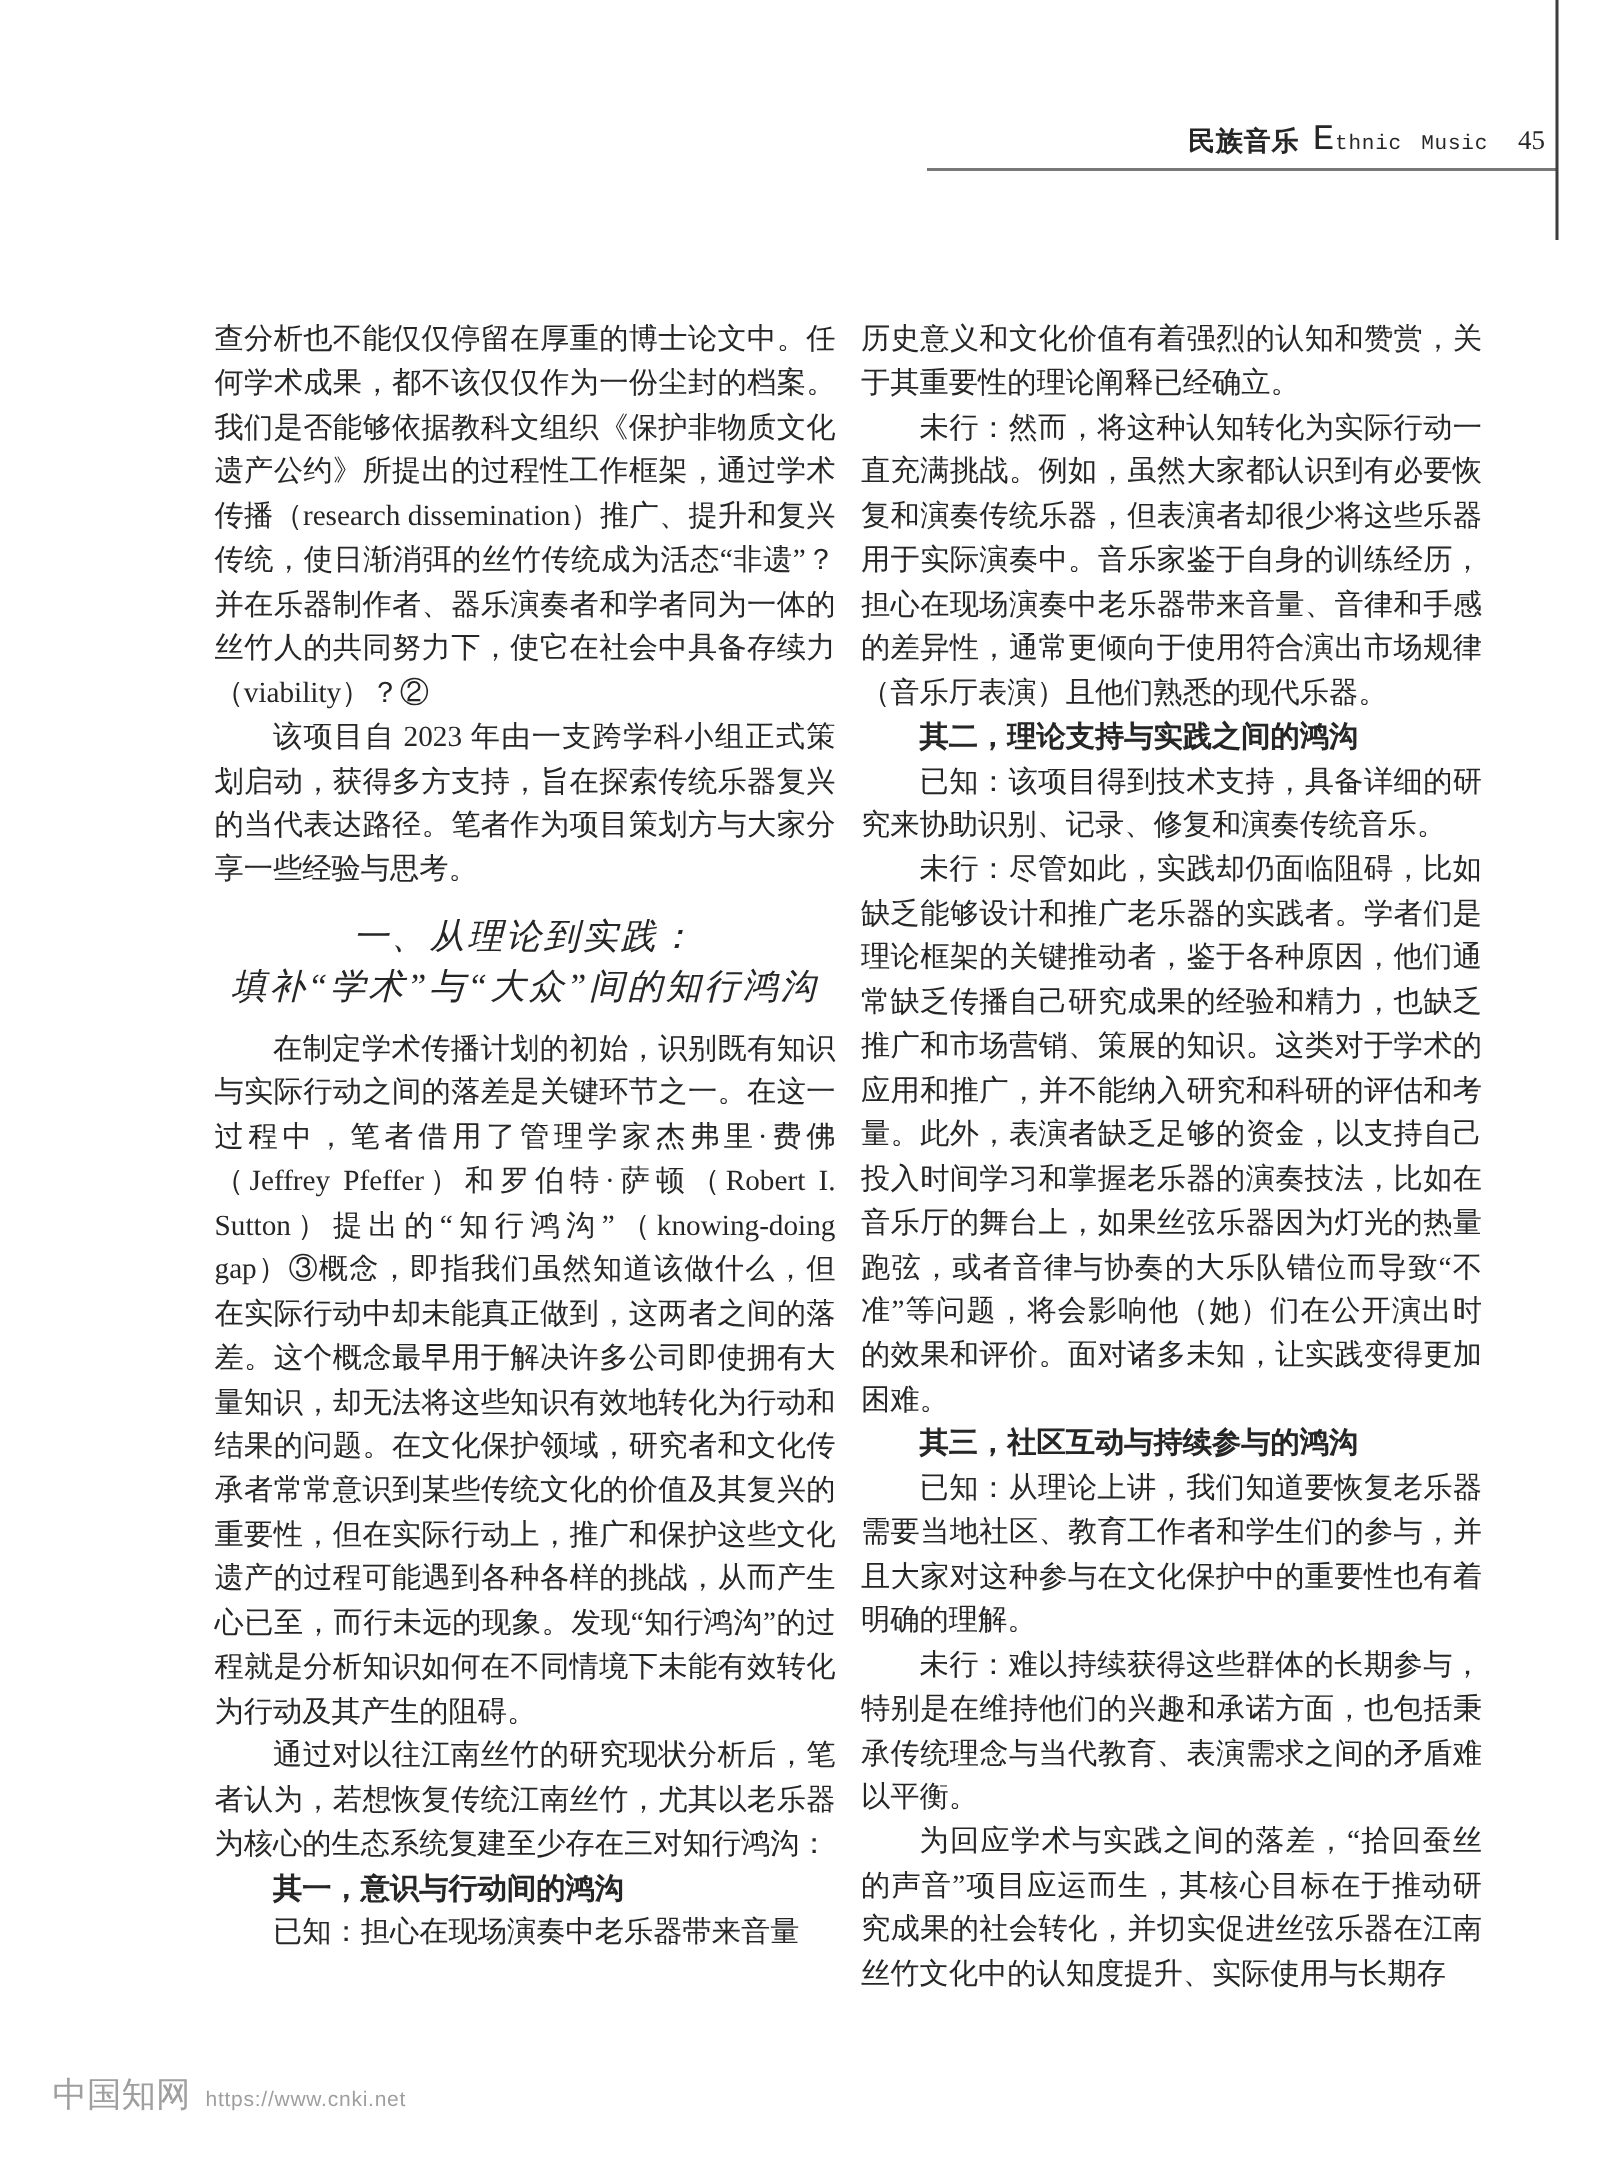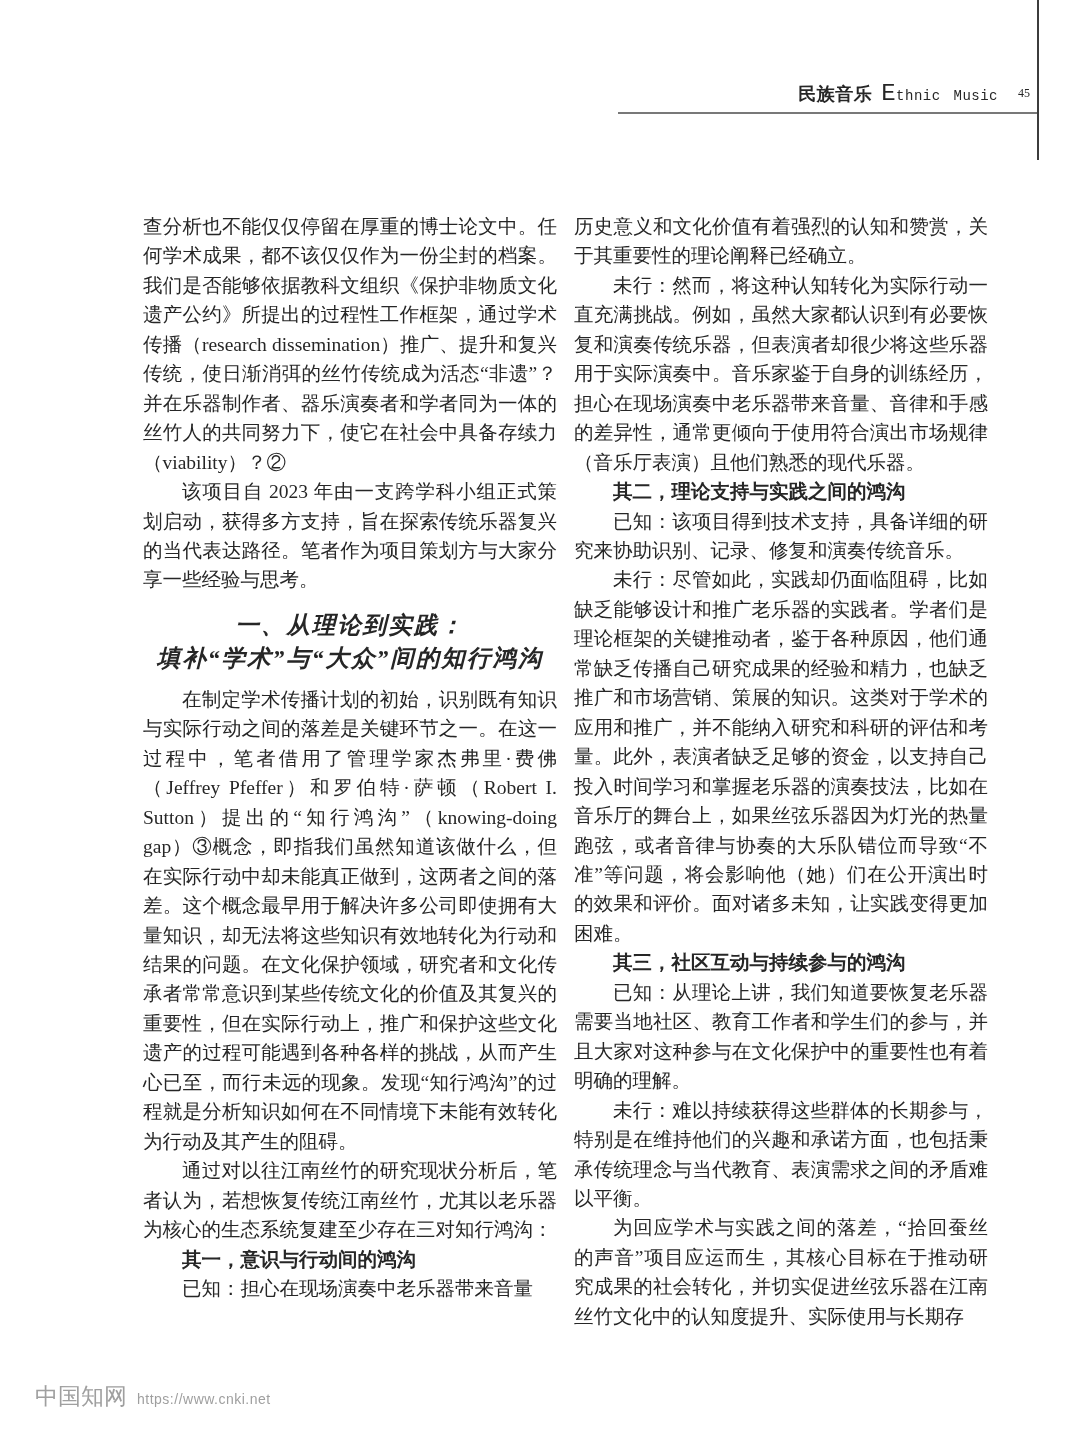--- a/index.html
+++ b/index.html
@@ -38,21 +38,21 @@
     font-family: Liberation Mono, monospace;
     font-size: 14px;
     letter-spacing: 0.5px;
     word-spacing: 4px;
   }
   .journal-en .big-initial {
     font-size: 24px;
   }
   .page-number {
     margin-left: 20px;
-    font-size: 12px;
+    font-size: 18px;
   }
   .header-rule {
     position: absolute;
     left: 618px;
     top: 112px;
     width: 420px;
     height: 2px;
     background: #787878;
   }
   .corner-rule {
@@ -90,21 +90,21 @@
   .body-para.noindent {
     text-indent: 0;
   }
   .sub-heading {
     text-indent: 2em;
     font-family: "Liberation Sans", "DejaVu Sans", sans-serif;
     font-weight: bold;
   }
   .section-heading {
     text-align: center;
-    font-weight: bold;
+    font-weight: normal;
     font-style: italic;
     font-size: 23.5px;
     line-height: 33px;
     margin: 14px 0 10px 0;
     text-indent: 0;
     letter-spacing: 2px;
   }
 
   
   .footer {

